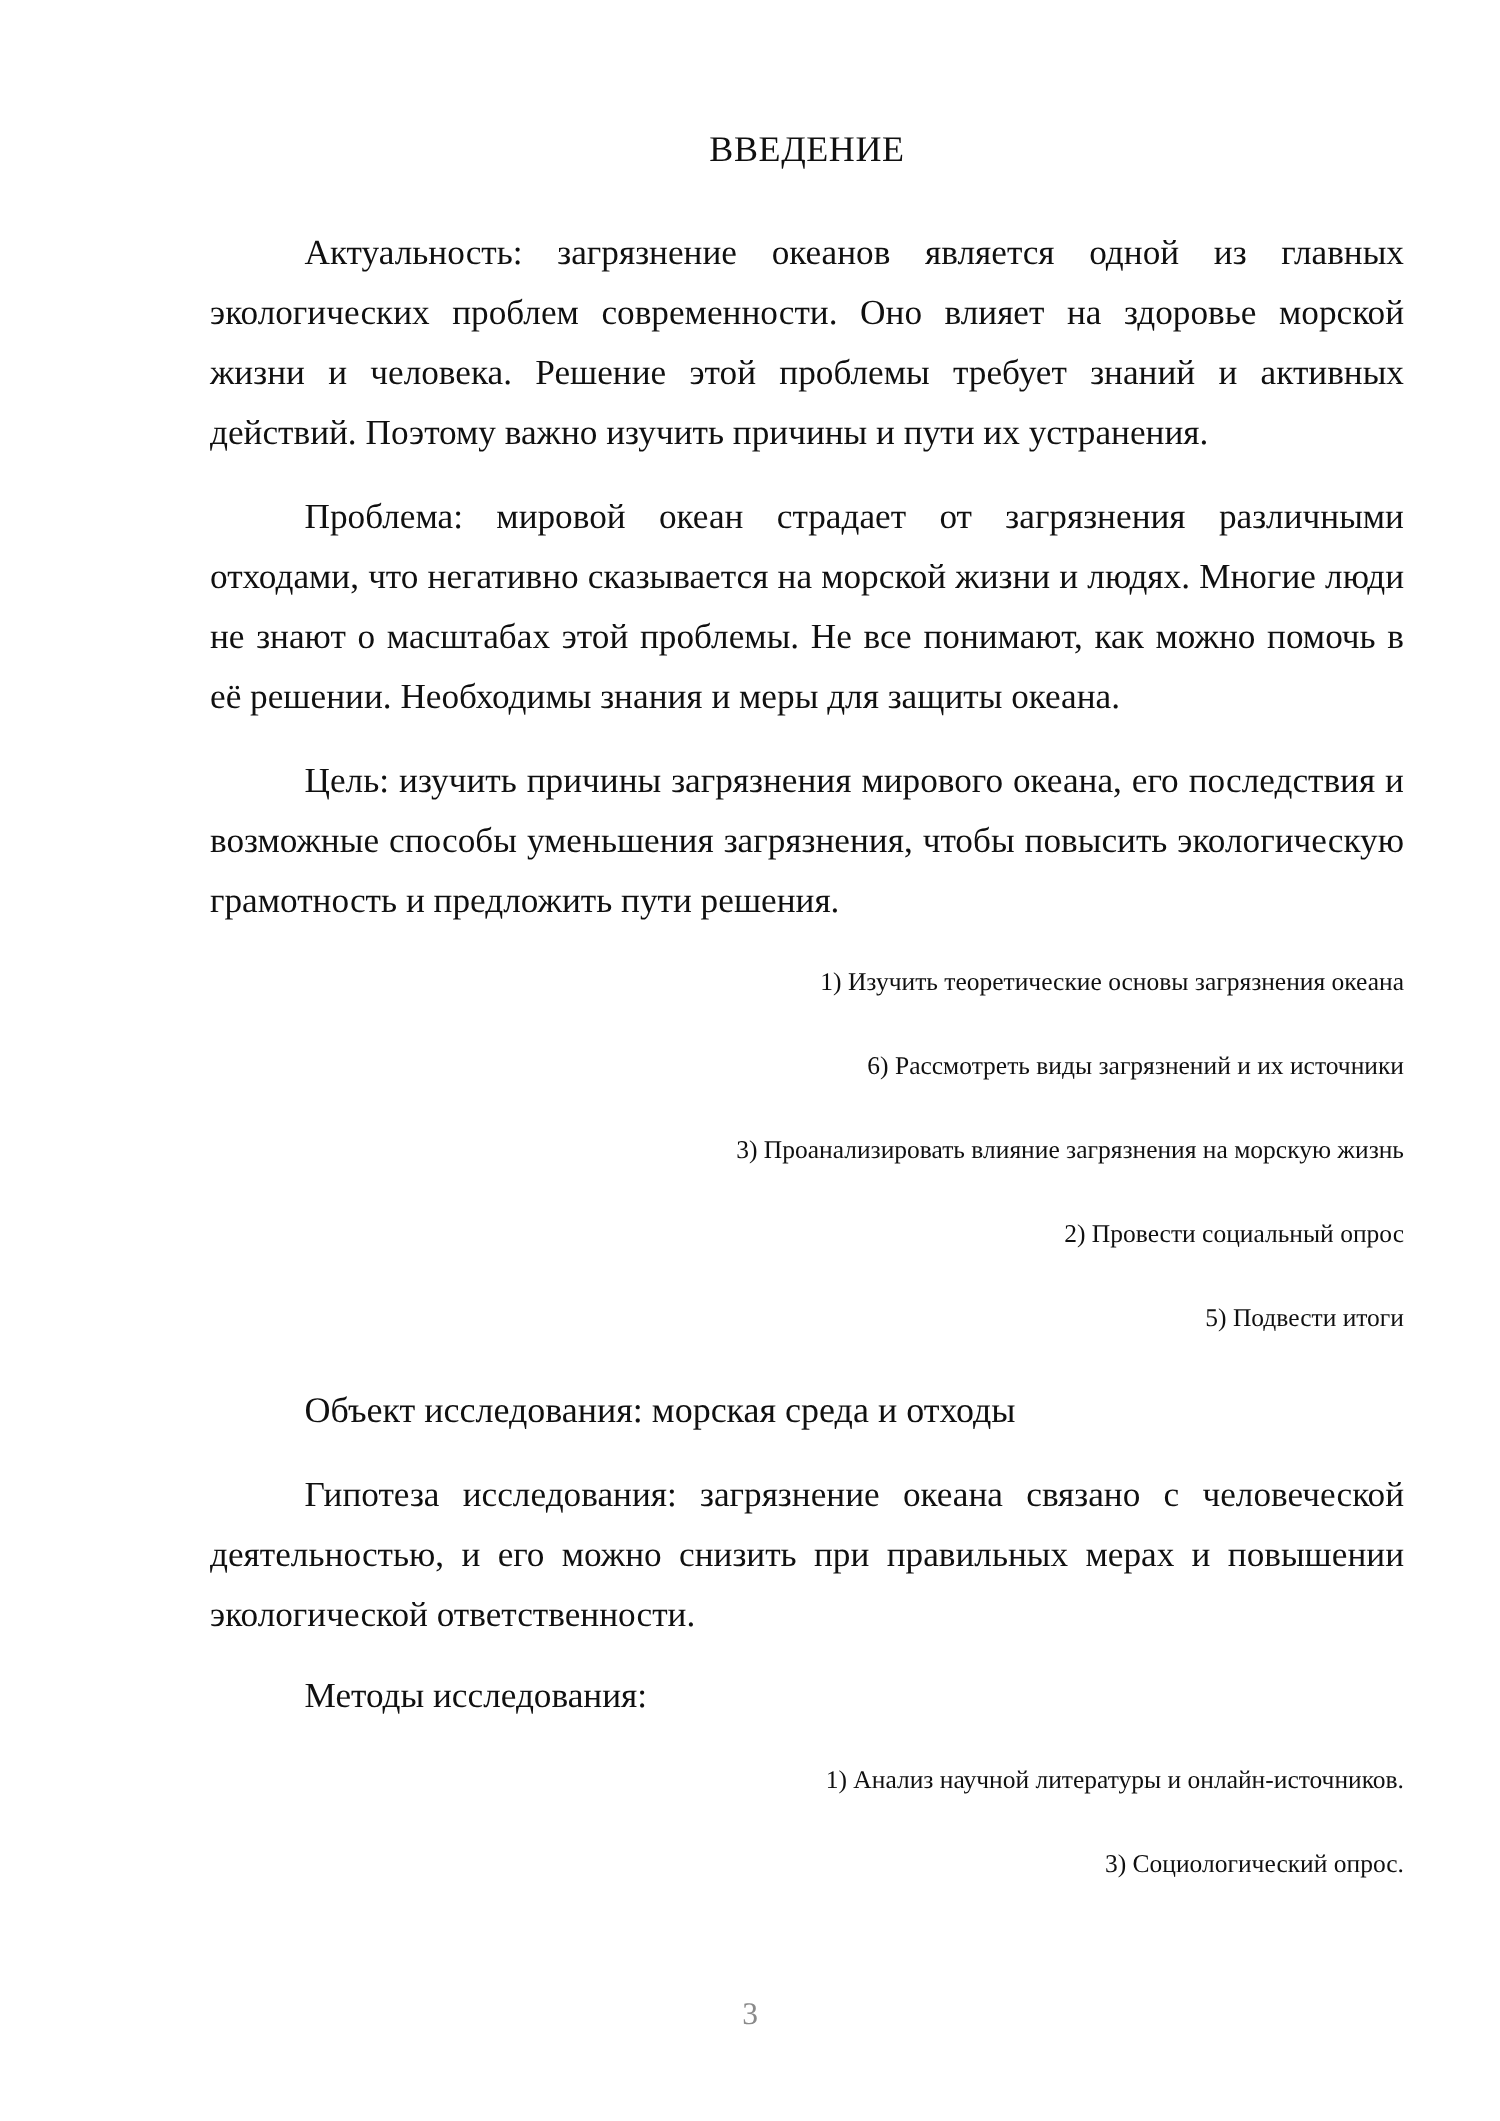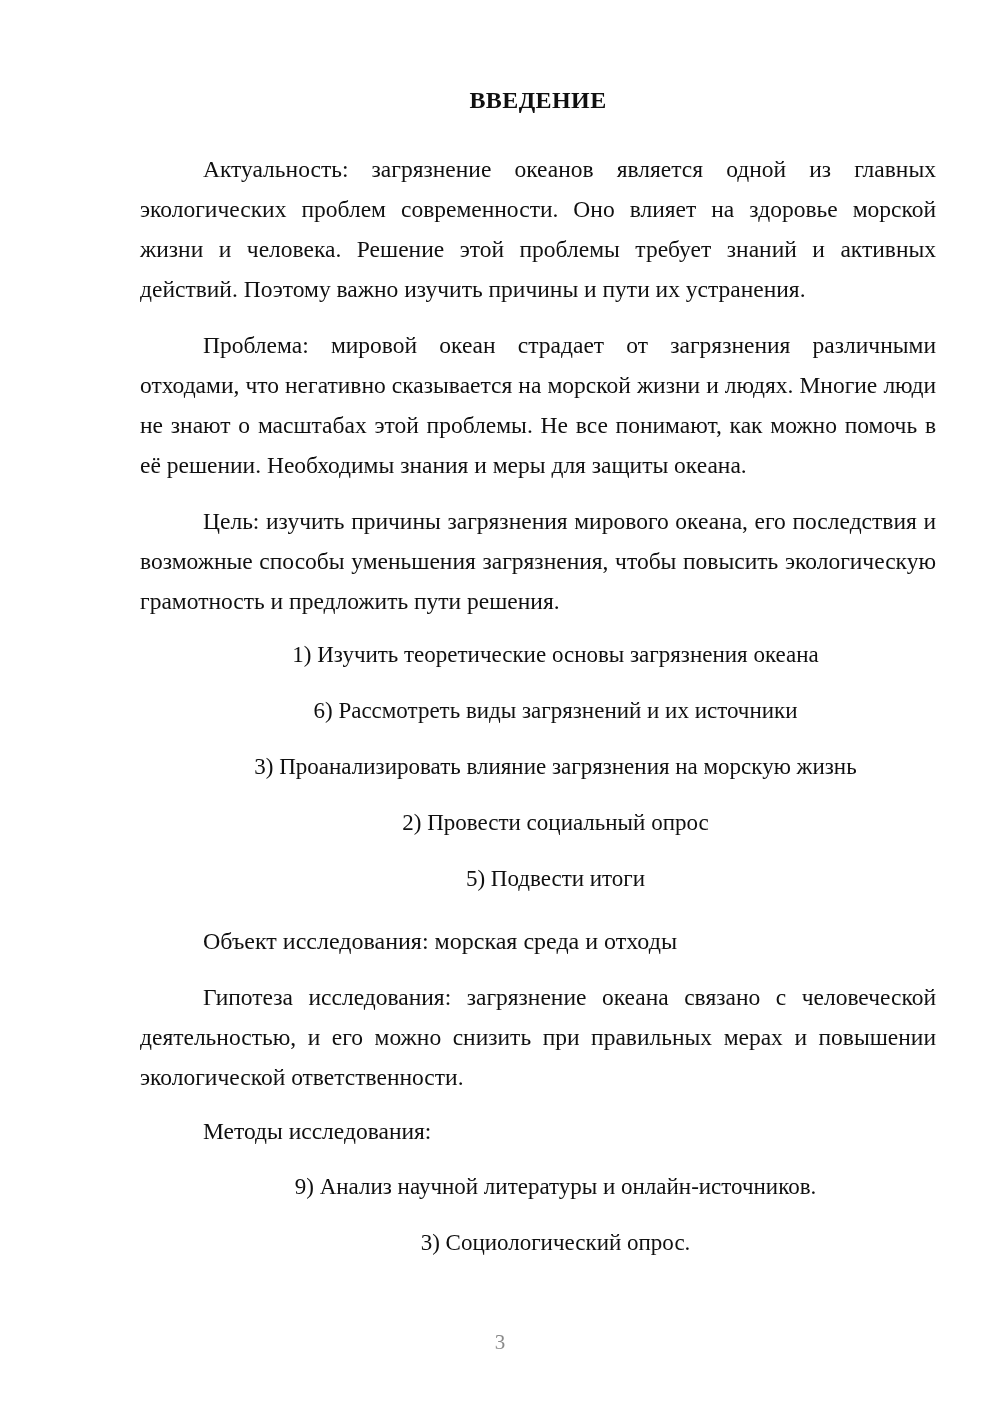--- a/index.html
+++ b/index.html
@@ -19,21 +19,21 @@
     box-sizing: border-box;
   }
   .content {
     position: absolute;
     left: 140px;
     top: 86px;
     width: 796px;
   }
   .doc-title {
     font-size: 24px;
-    font-weight: bold;
+    font-weight: normal;
     text-align: center;
     letter-spacing: 0.4px;
     margin: 0 0 34px 0;
     line-height: 1.2;
   }
   .para {
     font-size: 23.5px;
     line-height: 40px;
     text-align: justify;
     text-justify: inter-word;
@@ -50,23 +50,23 @@
     text-indent: 63px;
     text-align: left;
     margin: 0 0 16px 0;
   }
   .num-list {
     list-style: none;
     margin: 0 0 16px 0;
     padding: 0;
   }
   .num-list li {
-    font-size: 23px;
+    font-size: 17px;
     line-height: 40px;
-    text-align: center;
+    text-align: right;
     margin: 0 0 16px 0;
     padding-left: 35px;
     text-indent: -35px;
     margin-left: 35px;
   }
   .num-list li:last-child {
     margin-bottom: 0;
   }
   .plain-line {
     font-size: 24px;
@@ -114,21 +114,21 @@
     </ol>
 
     <p class="plain-line block-gap-top">Объект исследования: морская среда и отходы</p>
 
 
     <p class="para">Гипотеза исследования: загрязнение океана связано с человеческой деятельностью, и его можно снизить при правильных мерах и повышении экологической ответственности.</p>
 
     <p class="section-label">Методы исследования:</p>
 
     <ol class="num-list">
-      <li>9) Анализ научной литературы и онлайн-источников.</li>
+      <li>1) Анализ научной литературы и онлайн-источников.</li>
       <li>3) Социологический опрос.</li>
     </ol>
 
   </div>
 
   <div class="page-number">3</div>
 
 </div>
 
 </body></html>

